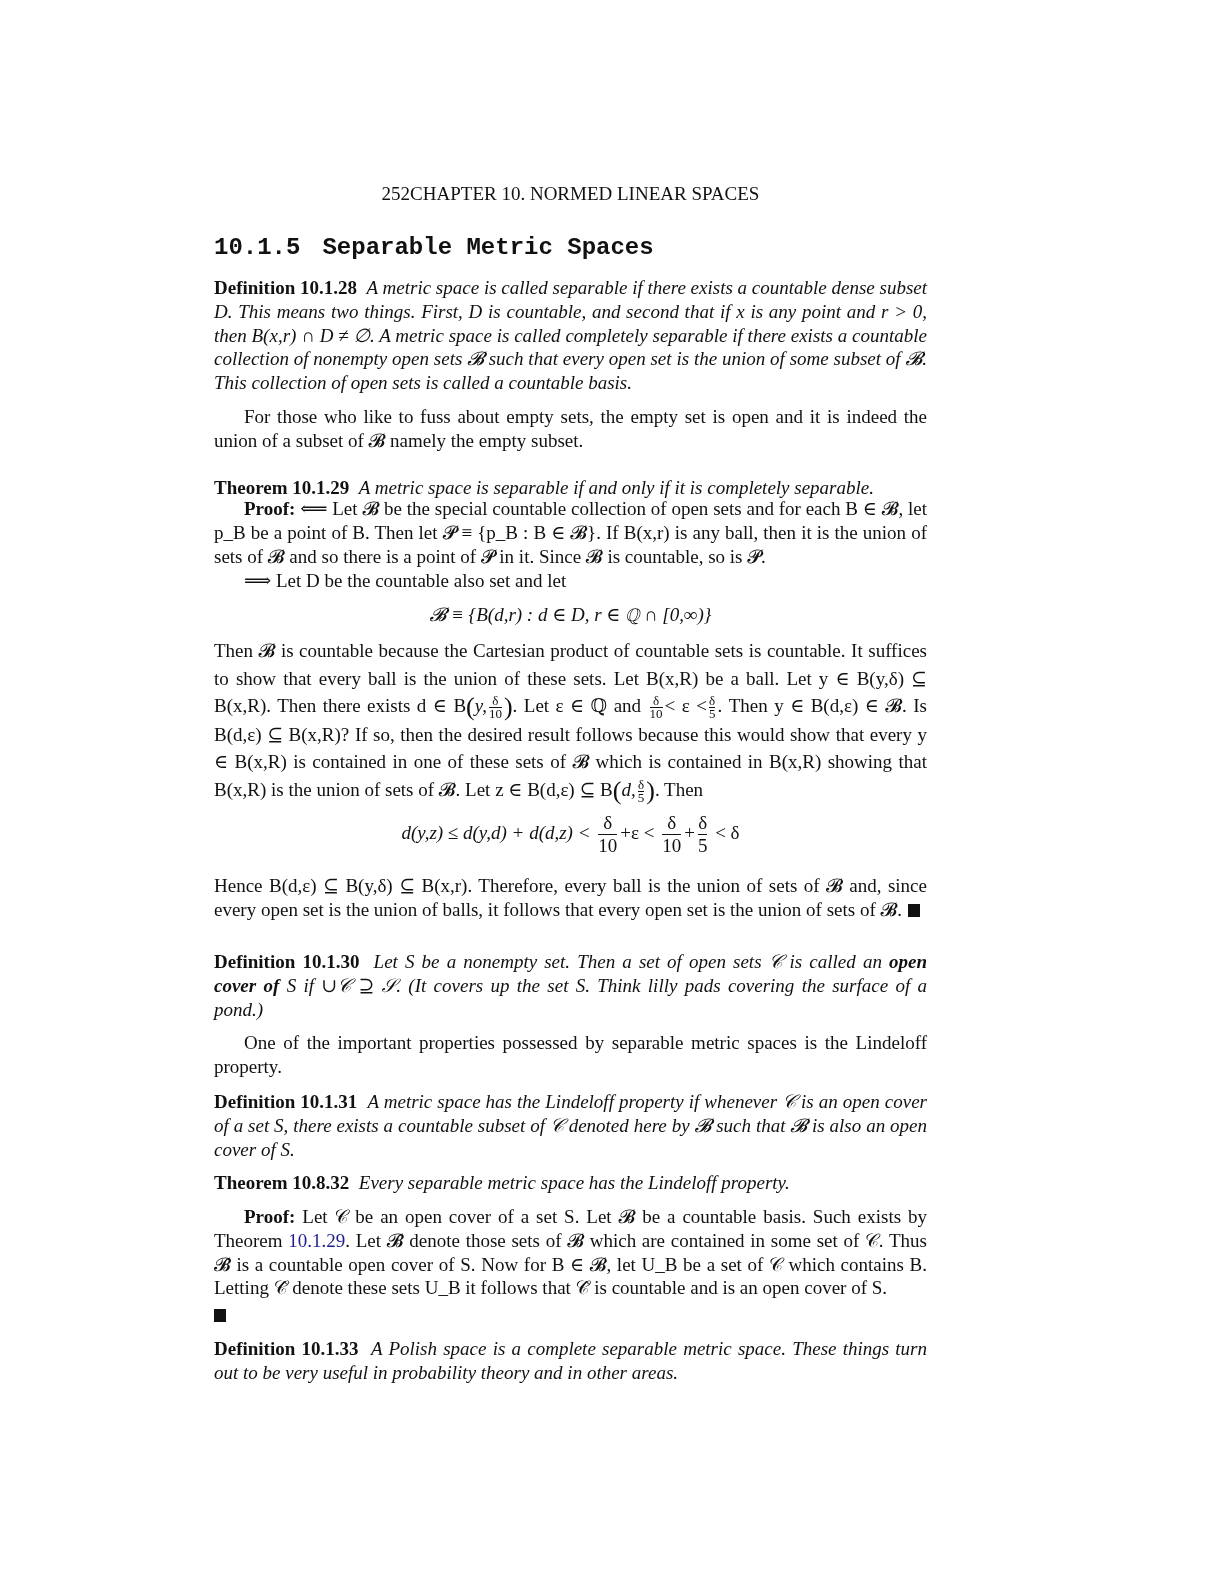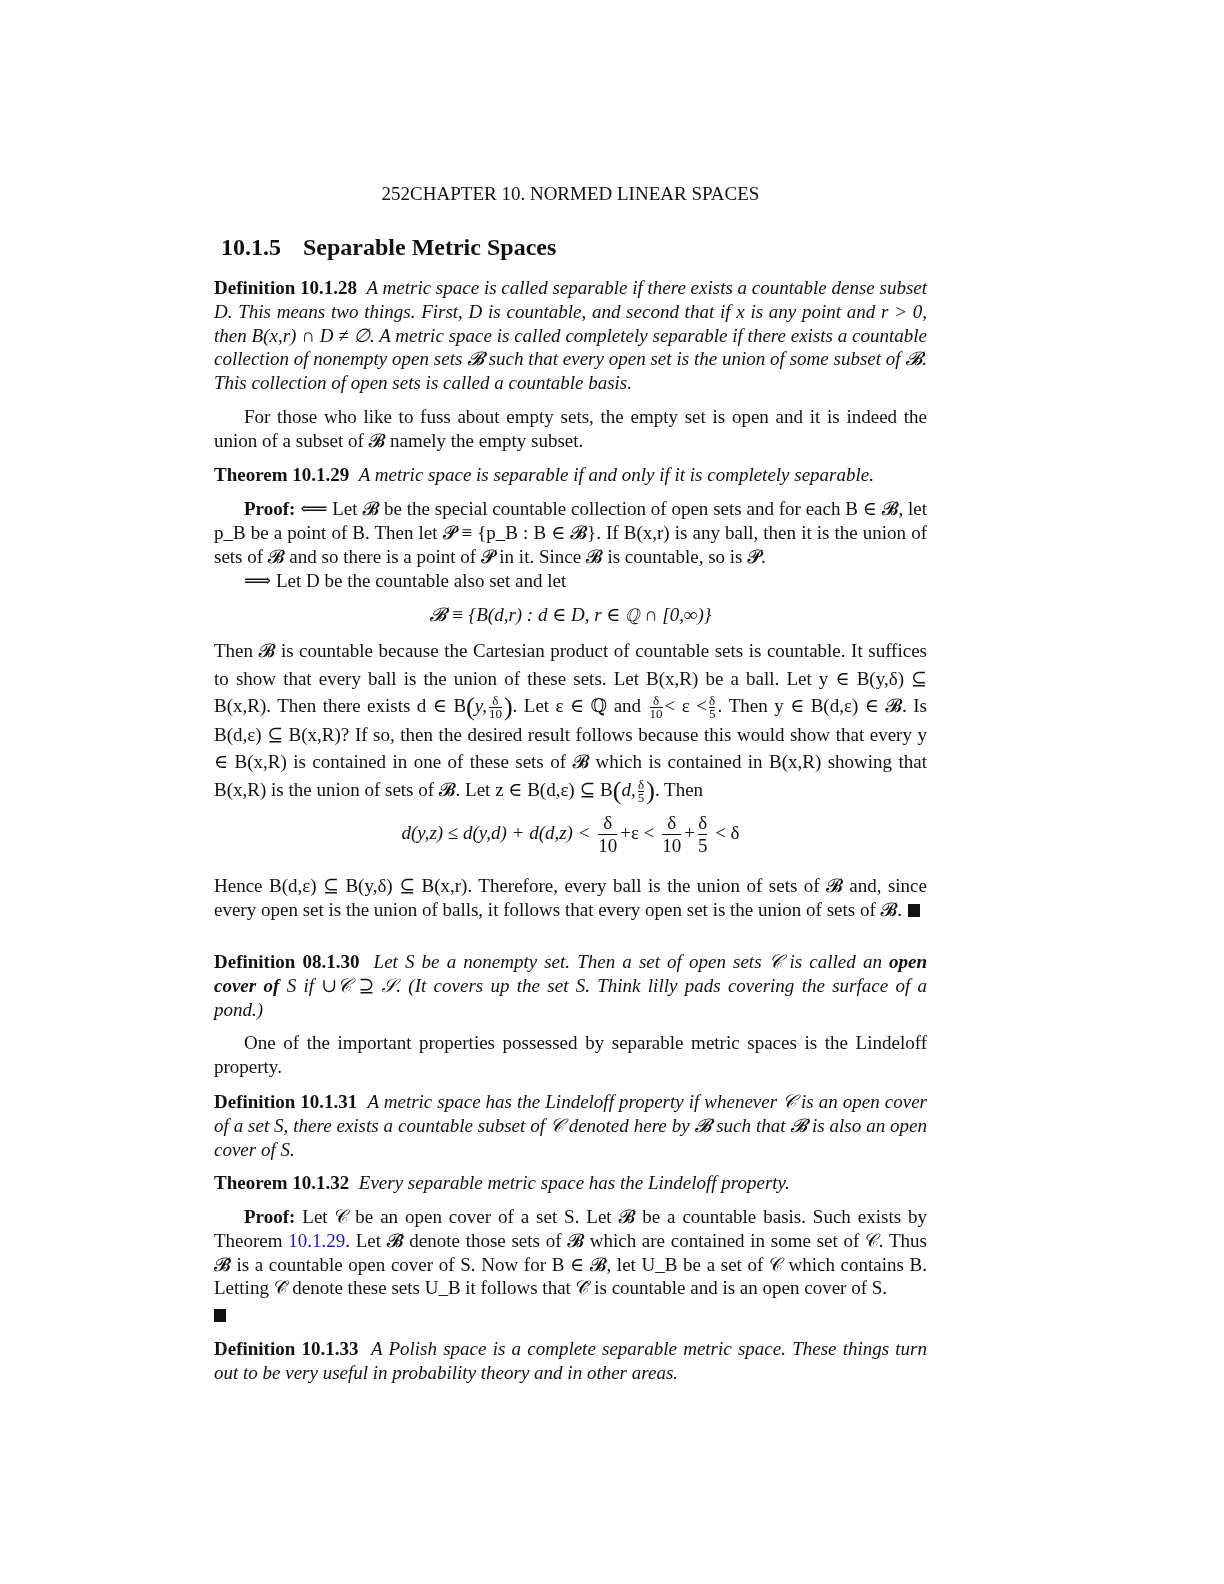--- a/index.html
+++ b/index.html
@@ -7,21 +7,21 @@
     width: 1224px; height: 1584px; position: relative; overflow: hidden;
     font-family: "Liberation Serif", "DejaVu Serif", serif;
     color: #111111;
   }
   .page { position: absolute; left: 214px; top: 0; width: 713px; }
   .running-head {
     position: absolute; top: 183px; left: 0; width: 713px;
     font-size: 19px; display: flex; justify-content: center;
   }
   .section-title {
-    position: absolute; top: 234px; left: 7px; font-weight: bold; font-size: 24px;
+    position: absolute; top: 234px; left: 0; font-weight: bold; font-size: 24px; font-family: Liberation Mono, monospace;
   }
   .section-title .num { margin-right: 22px; }
   .block { position: absolute; left: 0; width: 713px; font-size: 19px; line-height: 23.8px; text-align: justify; }
   .b { font-weight: bold; font-style: normal; }
   .it { font-style: italic; }
   .indent { text-indent: 30px; }
   .center { text-align: center; }
   .frac { display: inline-block; vertical-align: middle; text-align: center; font-size: 13px; line-height: 12px; margin: 0 2px; }
   .frac span { display: block; }
   .frac .den { border-top: 1px solid #111; }
@@ -47,21 +47,21 @@
 
   <div class="block" style="top:276px;">
     <span class="b">Definition 10.1.28</span>&nbsp;
     <span class="it">A metric space is called separable if there exists a countable dense subset D. This means two things. First, D is countable, and second that if x is any point and r &gt; 0, then B(x,r) ∩ D ≠ ∅. A metric space is called completely separable if there exists a countable collection of nonempty open sets 𝓑 such that every open set is the union of some subset of 𝓑. This collection of open sets is called a countable basis.</span>
   </div>
 
   <div class="block indent" style="top:405px;">
     <span>For those who like to fuss about empty sets, the empty set is open and it is indeed the union of a subset of 𝓑 namely the empty subset.</span>
   </div>
 
-  <div class="block" style="top:463px;">
+  <div class="block" style="top:476px;">
     <span class="b">Theorem 10.1.29</span>&nbsp;
     <span class="it">A metric space is separable if and only if it is completely separable.</span>
   </div>
 
   <div class="block indent" style="top:497px;">
     <span class="b">Proof:</span>
     <span>⟸ Let 𝓑 be the special countable collection of open sets and for each B ∈ 𝓑, let p_B be a point of B. Then let 𝓟 ≡ {p_B : B ∈ 𝓑}. If B(x,r) is any ball, then it is the union of sets of 𝓑 and so there is a point of 𝓟 in it. Since 𝓑 is countable, so is 𝓟.</span>
   </div>
   <div class="block indent" style="top:569px;">
     <span>⟹ Let D be the countable also set and let</span>
@@ -80,37 +80,37 @@
     <span class="bigfrac"><span>δ</span><span class="den">10</span></span><span>+ε &lt;</span>
     <span class="bigfrac"><span>δ</span><span class="den">10</span></span><span>+</span><span class="bigfrac"><span>δ</span><span class="den">5</span></span>
     <span>&lt; δ</span>
   </div>
 
   <div class="block" style="top:868px;margin-top:6px;">
     <span>Hence B(d,ε) ⊆ B(y,δ) ⊆ B(x,r). Therefore, every ball is the union of sets of 𝓑 and, since every open set is the union of balls, it follows that every open set is the union of sets of 𝓑.</span><span class="qed"></span>
   </div>
 
   <div class="block" style="top:950px;">
-    <span class="b">Definition 08.1.30</span>&nbsp;
+    <span class="b">Definition 10.1.30</span>&nbsp;
     <span class="it">Let S be a nonempty set. Then a set of open sets 𝒞 is called an</span>
     <span class="it b" style="font-style:italic;">open cover of</span>
     <span class="it">S if ∪𝒞 ⊇ 𝒮. (It covers up the set S. Think lilly pads covering the surface of a pond.)</span>
   </div>
 
   <div class="block indent" style="top:1031px;">
     <span>One of the important properties possessed by separable metric spaces is the Lindeloff property.</span>
   </div>
 
   <div class="block" style="top:1090px;">
     <span class="b">Definition 10.1.31</span>&nbsp;
     <span class="it">A metric space has the Lindeloff property if whenever 𝒞 is an open cover of a set S, there exists a countable subset of 𝒞 denoted here by 𝓑 such that 𝓑 is also an open cover of S.</span>
   </div>
 
   <div class="block" style="top:1171px;">
-    <span class="b">Theorem 10.1.32</span>&nbsp;
+    <span class="b">Theorem 10.8.32</span>&nbsp;
     <span class="it">Every separable metric space has the Lindeloff property.</span>
   </div>
 
   <div class="block indent" style="top:1205px;">
     <span class="b">Proof:</span>
     <span>Let 𝒞 be an open cover of a set S. Let 𝓑 be a countable basis. Such exists by Theorem</span>
     <a class="link" href="#">10.1.29</a><span>. Let 𝓑̂ denote those sets of 𝓑 which are contained in some set of 𝒞. Thus 𝓑̂ is a countable open cover of S. Now for B ∈ 𝓑, let U_B be a set of 𝒞 which contains B. Letting 𝒞̂ denote these sets U_B it follows that 𝒞̂ is countable and is an open cover of S.</span>
   </div>
   <div class="block" style="top:1303px;">
     <span class="qed" style="margin-left:0;"></span>

